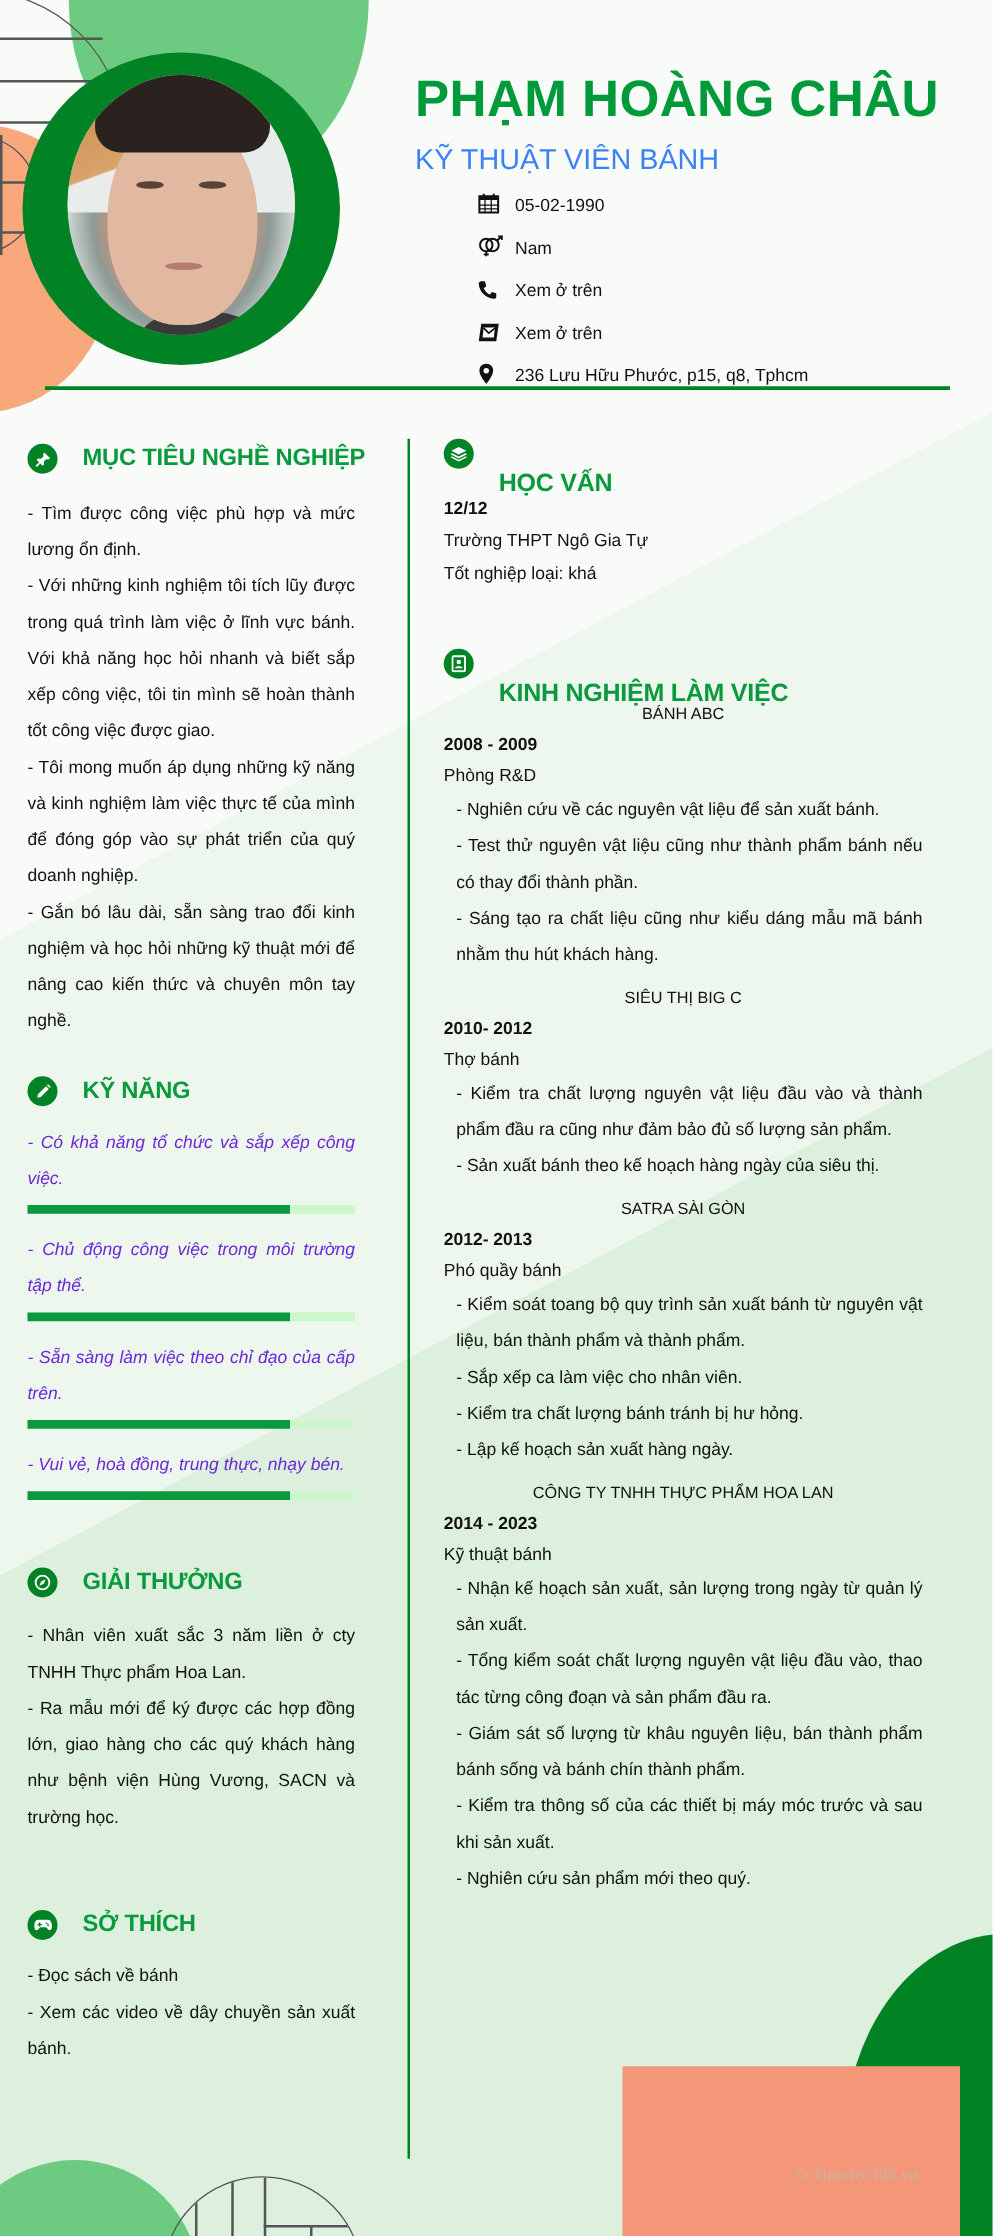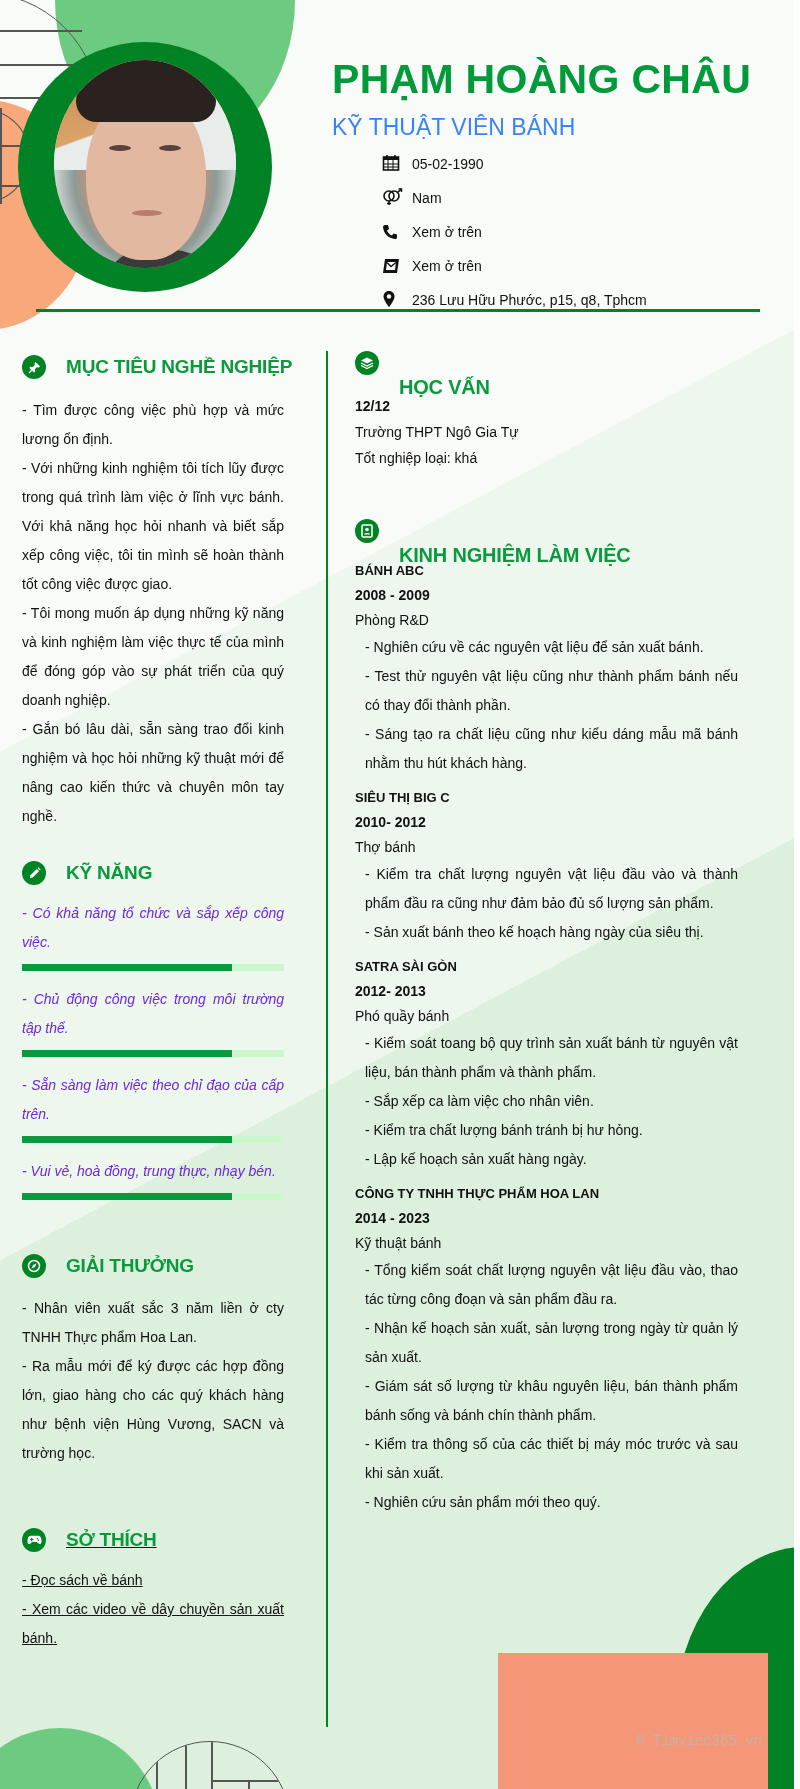--- a/index.html
+++ b/index.html
@@ -73,28 +73,28 @@
     display: inline-flex; align-items: center; justify-content: center; color: #fff; flex: none;
   }
   .sec-title { margin-left: 20px; font-size: 19px; font-weight: 700; color: #0a9a3d; white-space: nowrap; letter-spacing: -0.2px; }
   .right-col .sec-title { font-size: 20px; margin-top: 48px; }
 
   .para { font-size: 14px; line-height: 29px; text-align: justify; color: #111; }
   .skill-text { font-size: 14px; line-height: 29px; text-align: justify; color: #6d28d9; font-style: italic; }
   .skill-bar { height: 7px; width: 262px; background: #ccf7cc; margin: 7px 0 14px 0; position: relative; }
   .skill-fill { height: 7px; background: #0a9a3d; }
 
-  .exp-company { font-size: 13px; font-weight: 700; line-height: 24px; color: #111; }
+  .exp-company { font-size: 13px; font-weight: 400; line-height: 24px; color: #111; text-align: center; }
   .exp-period { font-size: 14px; font-weight: 700; line-height: 24px; color: #111; }
   .exp-role { font-size: 14px; line-height: 26px; color: #111; }
   .exp-bullet { font-size: 14px; line-height: 29px; padding-left: 10px; text-align: justify; color: #111; }
   .edu-line { font-size: 14px; line-height: 26px; color: #111; }
 
   .watermark {
-    position: absolute; left: 636px; top: 1733px; font-family: Liberation Mono, monospace;
+    position: absolute; left: 636px; top: 1733px; font-family: Liberation Serif, serif;
     font-size: 14px; color: #c0b6ad; opacity: 0.85; white-space: nowrap;
   }
 </style>
 </head>
 <body>
 
 <div class="page">
   <div class="band1"></div>
   <div class="band2"></div>
 
@@ -247,21 +247,21 @@
             </svg>
         </span>
         <span class="sec-title">GIẢI THƯỞNG</span>
       </div>
       <div style="margin-top:12px;">
         <div class="para">- Nhân viên xuất sắc 3 năm liền ở cty TNHH Thực phẩm Hoa Lan.</div>
         <div class="para">- Ra mẫu mới để ký được các hợp đồng lớn, giao hàng cho các quý khách hàng như bệnh viện Hùng Vương, SACN và trường học.</div>
       </div>
     </section>
 
-    <section style="margin-top:56px;text-decoration:underline;">
+    <section style="margin-top:56px;">
       <div class="section-head">
         <span class="sec-icon">
           <svg width="15" height="12" viewBox="0 0 16 12">
               <path d="M4 1.5 H12 C14.5 1.5 15.5 4 15.5 7 C15.5 10 14 11 12.5 10 L10.5 8 H5.5 L3.5 10 C2 11 0.5 10 0.5 7 C0.5 4 1.5 1.5 4 1.5 Z" fill="#fff"></path>
               <rect x="3.2" y="5" width="3.6" height="1.2" fill="#018225"></rect>
               <rect x="4.4" y="3.8" width="1.2" height="3.6" fill="#018225"></rect>
               <circle cx="11" cy="4.6" r="0.8" fill="#018225"></circle>
               <circle cx="12.2" cy="6.2" r="0.8" fill="#018225"></circle>
             </svg>
         </span>
@@ -330,22 +330,22 @@
         <div class="exp-bullet">- Kiểm soát toang bộ quy trình sản xuất bánh từ nguyên vật liệu, bán thành phẩm và thành phẩm.</div>
         <div class="exp-bullet">- Sắp xếp ca làm việc cho nhân viên.</div>
         <div class="exp-bullet">- Kiểm tra chất lượng bánh tránh bị hư hỏng.</div>
         <div class="exp-bullet">- Lập kế hoạch sản xuất hàng ngày.</div>
       </div>
 
       <div style="margin-top:8px;">
         <div class="exp-company">CÔNG TY TNHH THỰC PHẨM HOA LAN</div>
         <div class="exp-period">2014 - 2023</div>
         <div class="exp-role">Kỹ thuật bánh</div>
+        <div class="exp-bullet">- Nhận kế hoạch sản xuất, sản lượng trong ngày từ quản lý sản xuất.</div>
         <div class="exp-bullet">- Tổng kiểm soát chất lượng nguyên vật liệu đầu vào, thao tác từng công đoạn và sản phẩm đầu ra.</div>
-        <div class="exp-bullet">- Nhận kế hoạch sản xuất, sản lượng trong ngày từ quản lý sản xuất.</div>
         <div class="exp-bullet">- Giám sát số lượng từ khâu nguyên liệu, bán thành phẩm bánh sống và bánh chín thành phẩm.</div>
         <div class="exp-bullet">- Kiểm tra thông số của các thiết bị máy móc trước và sau khi sản xuất.</div>
         <div class="exp-bullet">- Nghiên cứu sản phẩm mới theo quý.</div>
       </div>
     </section>
   </div>
 
   <div class="deco deco-green-br"></div>
   <div class="deco deco-peach-br"></div>
   <div class="deco deco-green-bl"></div>

